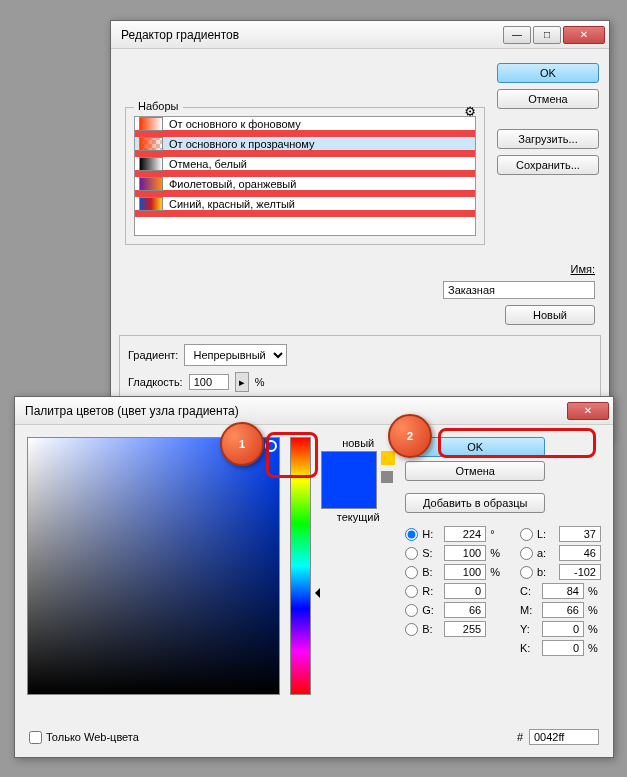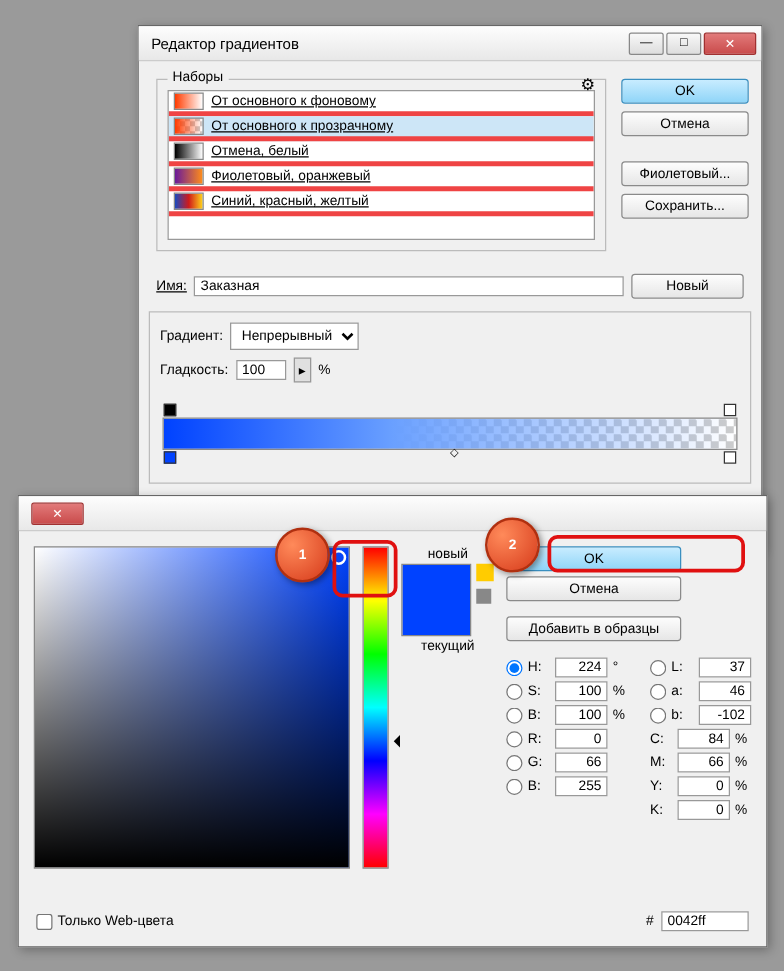--- a/index.html
+++ b/index.html
@@ -12,21 +12,21 @@
 .wbtn { width: 28px; height: 18px; border: 1px solid #888; background: linear-gradient(#f8f8f8,#ddd); display: flex; align-items: center; justify-content: center; font-size: 10px; cursor: pointer; border-radius: 2px; }
 .wbtn.close { background: linear-gradient(#e27a7a,#c94b4b); color: #fff; width: 42px; border-color: #a03030; }
 
 .btn { background: linear-gradient(#fdfdfd,#e6e6e6); border: 1px solid #8a8a8a; border-radius: 3px; padding: 3px 8px; text-align: center; cursor: pointer; min-width: 90px; }
 .btn.primary { background: linear-gradient(#c8ecff,#8fd5f8); border-color: #3a8fc0; }
 
 .fieldset { border: 1px solid #bbb; padding: 8px; position: relative; margin: 8px; }
 .fieldset-label { position: absolute; top: -8px; left: 8px; background: #f0f0f0; padding: 0 4px; }
 
 .preset-list { border: 1px solid #999; background: #fff; height: 120px; overflow: hidden; }
-.preset-row { display: flex; align-items: center; padding: 2px 4px; height: 20px; gap: 6px; border-bottom: 4px solid #ef4444; text-decoration: underline; }
+.preset-row { display: flex; align-items: center; padding: 2px 4px; height: 20px; gap: 6px; border-bottom: 7px solid #ef4444; }
 .preset-row.sel { background: #cde6f7; }
 .swatch { width: 24px; height: 14px; border: 1px solid #888; }
 
 .input { background: #fff; border: 1px solid #999; padding: 2px 4px; height: 16px; }
 .select { background: #fff; border: 1px solid #999; padding: 2px 4px; height: 22px; }
 
 .grad-bar { height: 26px; border: 1px solid #888; background: linear-gradient(to right, #0042ff 0%, #6aa0ff 40%, rgba(255,255,255,0) 100%), repeating-conic-gradient(#ccc 0 25%, #fff 0 50%) 0/12px 12px; margin: 4px 0; position: relative; }
 .stop-top, .stop-bot { position: absolute; width: 10px; height: 10px; background: #000; border: 1px solid #333; }
 .stop-top { top: -12px; } .stop-bot { bottom: -12px; }
 
@@ -57,21 +57,21 @@
   <div class="titlebar">
     <span class="titlebar-text">Редактор градиентов</span>
     <div class="win-btns">
       <div class="wbtn">—</div>
       <div class="wbtn">□</div>
       <div class="wbtn close">✕</div>
     </div>
   </div>
 
   <div style="display:flex; padding:6px;">
-    <div style="flex:1;">
+    <div style="flex:1;margin-top:44px;">
       <div class="fieldset">
         <span class="fieldset-label">Наборы</span>
         <span class="gear-icon" style="position:absolute; right:8px; top:-4px;"></span>
         <div class="preset-list">
           <div class="preset-row">
               <div class="swatch" style="background:linear-gradient(to right,#ff3b00,#fff)"></div>
               <span>От основного к фоновому</span>
             </div>
           <div class="preset-row sel">
               <div class="swatch" style="background:linear-gradient(to right,#ff3b00,rgba(255,59,0,0)),repeating-conic-gradient(#ccc 0 25%,#fff 0 50%) 0/8px 8px"></div>
@@ -89,26 +89,26 @@
               <div class="swatch" style="background:linear-gradient(to right,#1a4ac0,#d01a1a,#ffd21a)"></div>
               <span>Синий, красный, желтый</span>
             </div>
         </div>
       </div>
     </div>
     <div style="width:110px; padding:8px 4px; display:flex; flex-direction:column; gap:6px;">
       <div class="btn primary">OK</div>
       <div class="btn">Отмена</div>
       <div style="height:8px"></div>
-      <div class="btn">Фиолетовый...</div>
+      <div class="btn">Загрузить...</div>
       <div class="btn">Сохранить...</div>
     </div>
   </div>
 
-  <div style="display:flex; align-items:center; gap:6px; padding:4px 14px;">
+  <div style="display:flex; align-items:flex-end; gap:6px; padding:4px 14px;flex-direction:column;">
     <span style="text-decoration:underline;">Имя:</span>
     <input class="input" style="flex: 1 1 0%;" value="Заказная">
     <div class="btn" style="min-width:90px;">Новый</div>
   </div>
 
   <div class="fieldset" style="margin-top:6px;">
     <div style="display:flex; align-items:center; gap:6px; margin-bottom:6px;">
       <span>Градиент:</span>
       <select class="select"><option>Непрерывный</option></select>
     </div>
@@ -125,20 +125,21 @@
         <div class="stop-bot" style="left:0;background:#0042ff;"></div>
         <div class="stop-bot" style="right:0;background:#fff;"></div>
         <div style="position:absolute;bottom:-8px;left:50%;font-size:9px;">◇</div>
       </div>
     </div>
   </div>
 </div>
 
 <div class="window" style="left:14px; top:396px; width:600px; height:362px;">
   <div class="titlebar">
+    <span class="titlebar-text">Палитра цветов (цвет узла градиента)</span>
     <div class="win-btns">
       <div class="wbtn close">✕</div>
     </div>
   </div>
 
   <div style="display:flex; padding:12px; gap:10px;">
     <div class="color-field">
       <div class="color-pick"></div>
     </div>
     <div class="hue-strip">

